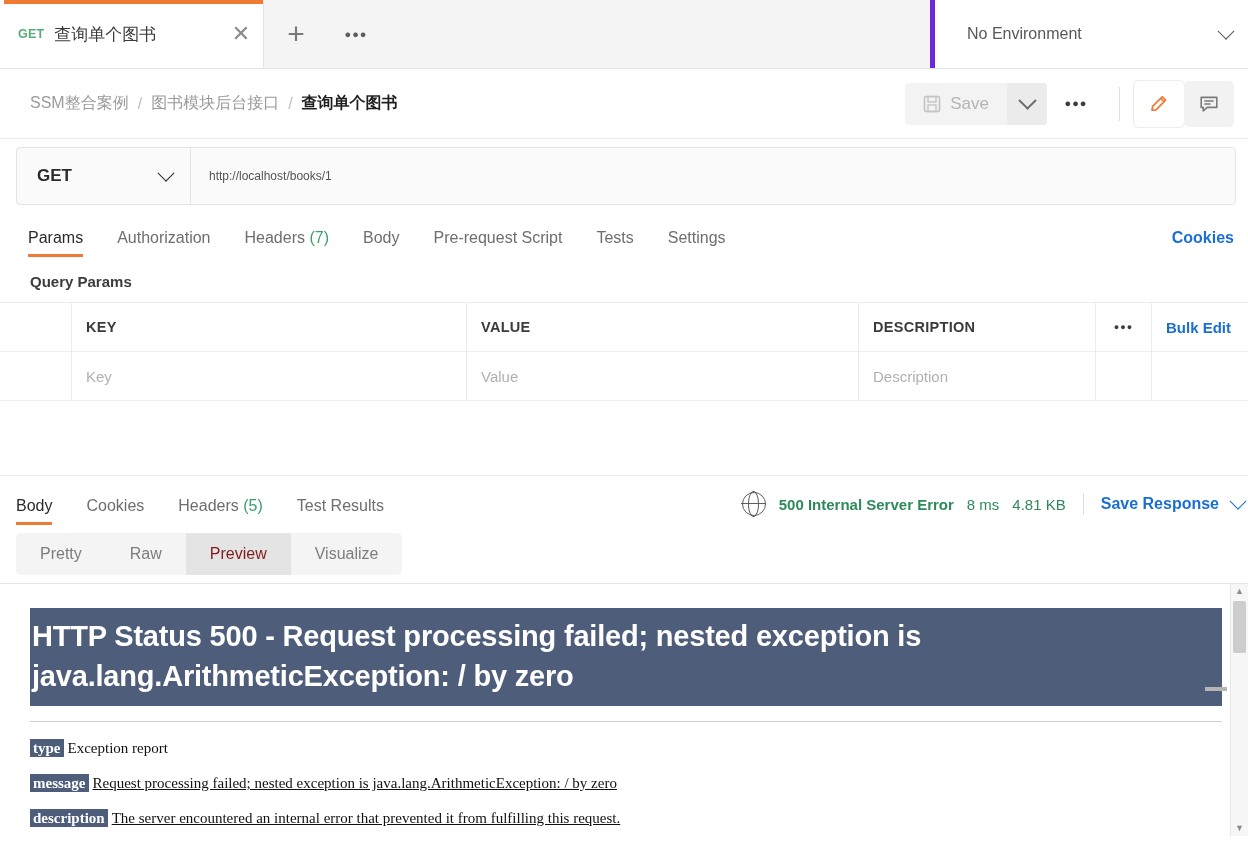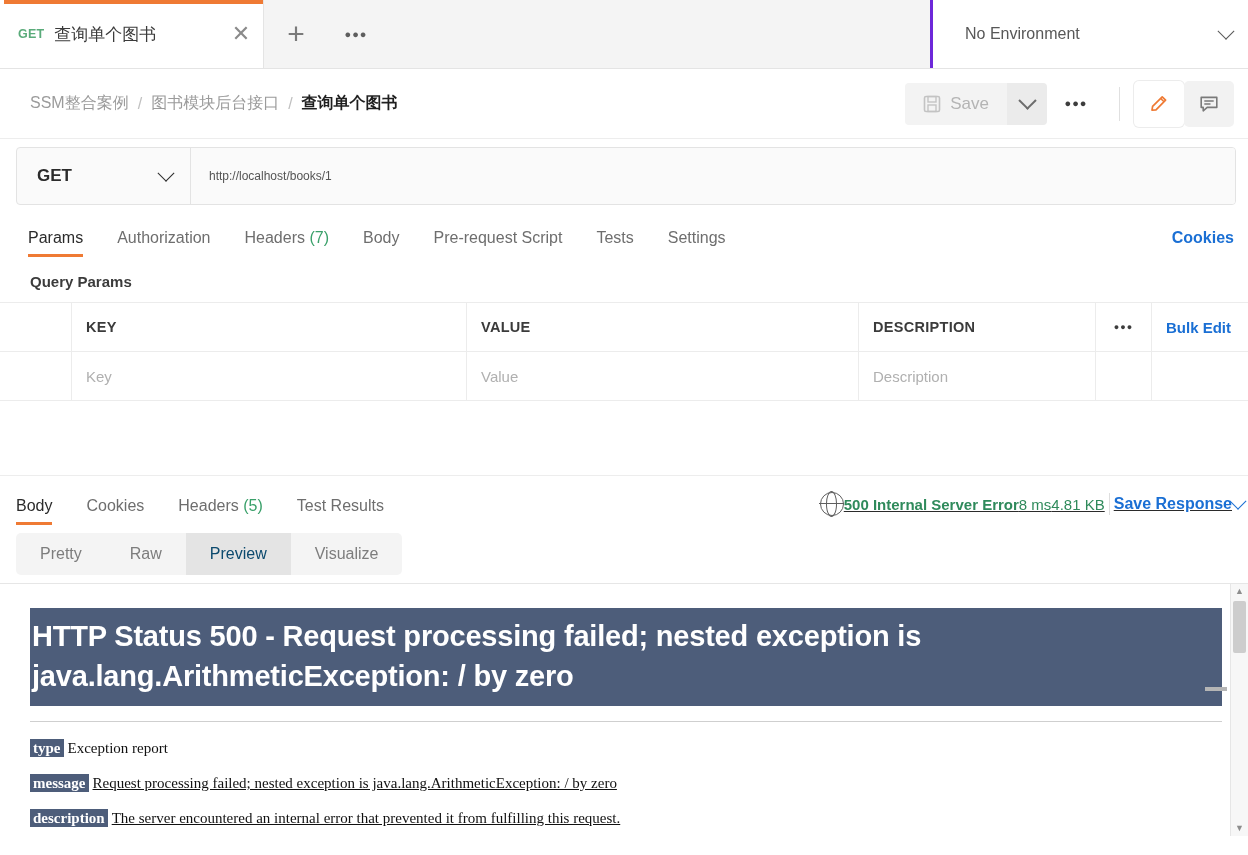--- a/index.html
+++ b/index.html
@@ -87,21 +87,21 @@
   }
   .dots {
     letter-spacing: 1px;
     font-size: 11px;
     line-height: 1;
   }
   .dots.small { font-size: 9px; }
   .tabbar-spacer { flex: 1; }
   .env-select {
     width: 318px;
-    border-left: 3px solid #6d28d9;
+    border-left: 5px solid #6d28d9;
     background: #ffffff;
     display: flex;
     align-items: center;
     padding: 0 16px 0 32px;
     box-sizing: border-box;
     font-size: 16px;
     color: #585858;
   }
   .env-label { flex: 1; }
   .chev {
@@ -326,24 +326,24 @@
     display: flex;
     align-items: flex-end;
     padding: 0 4px 0 16px;
     box-sizing: border-box;
     border-top: 1px solid #ededed;
     background: #fff;
   }
   .resp-meta {
     display: flex;
     align-items: center;
+    gap: 13px;
     padding-bottom: 9px;
     margin-left: auto;
     font-size: 15px;
-    text-decoration: underline;
   }
   .globe {
     width: 22px; height: 22px;
     border: 1.6px solid #5e5e5e;
     border-radius: 50%;
     position: relative;
   }
   .globe::before {
     content:"";
     position:absolute; left:50%; top:-1.6px; bottom:-1.6px;
@@ -382,21 +382,21 @@
     overflow: hidden;
     height: 42px;
   }
   .seg-item {
     padding: 0 24px;
     display: flex;
     align-items: center;
     font-size: 16px;
     color: #7d7d7d;
   }
-  .seg-item.active { background: #e4e4e4; color: #0c4a6e; text-align: right; }
+  .seg-item.active { background: #e4e4e4; color: #7f1d1d; text-align: right; }
 
   
   .respbody {
     position: relative;
     border-top: 1px solid #e6e6e6;
     height: 252px;
     background: #fff;
     overflow: hidden;
   }
   .err-inner {

